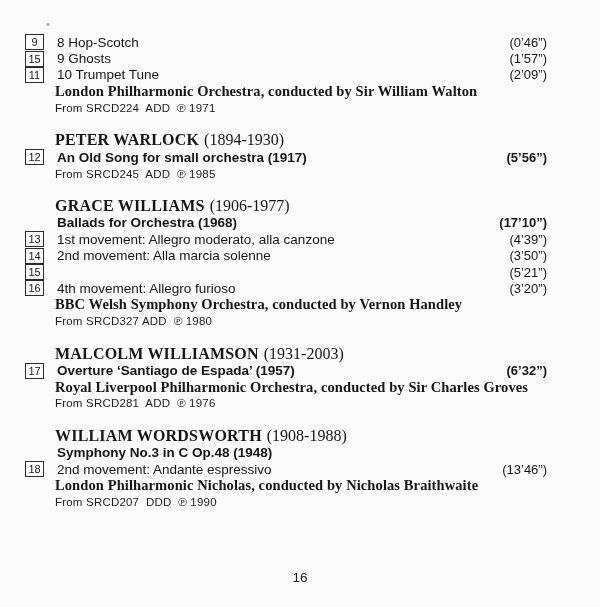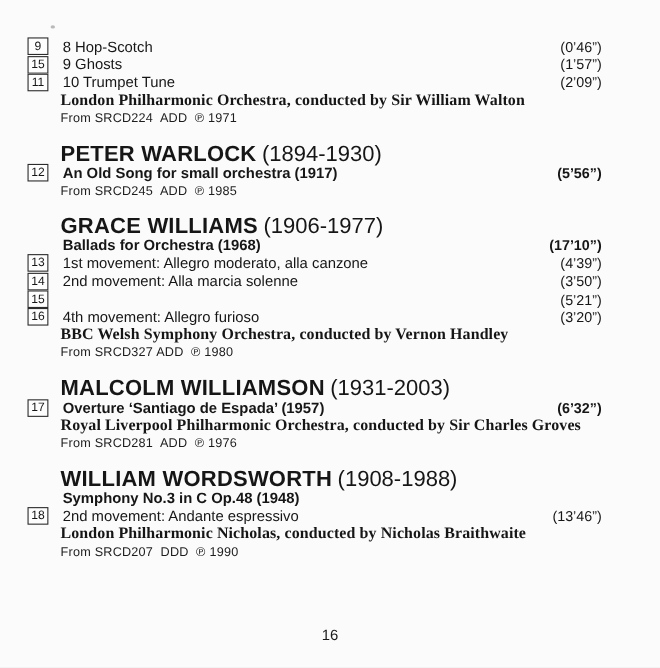--- a/index.html
+++ b/index.html
@@ -18,22 +18,22 @@
   .section + .section{ margin-top:11px; }
   .line{
     display:flex;
     align-items:center;
     height:16.4px;
   }
   
   .header{
     height:17px;
     padding-left:30px;
-    font-family:Liberation Sans, sans-serif;
-    font-size:20px;
+    font-family:Liberation Serif, serif;
+    font-size:16px;
     margin-top:16px;
   }
   .cname{ font-weight:bold; letter-spacing:.2px; }
   .cdates{ margin-left:5px; }
   
   .track{
     font-family:"Liberation Sans", sans-serif;
     font-size:13.5px;
   }
   .boxcell{

